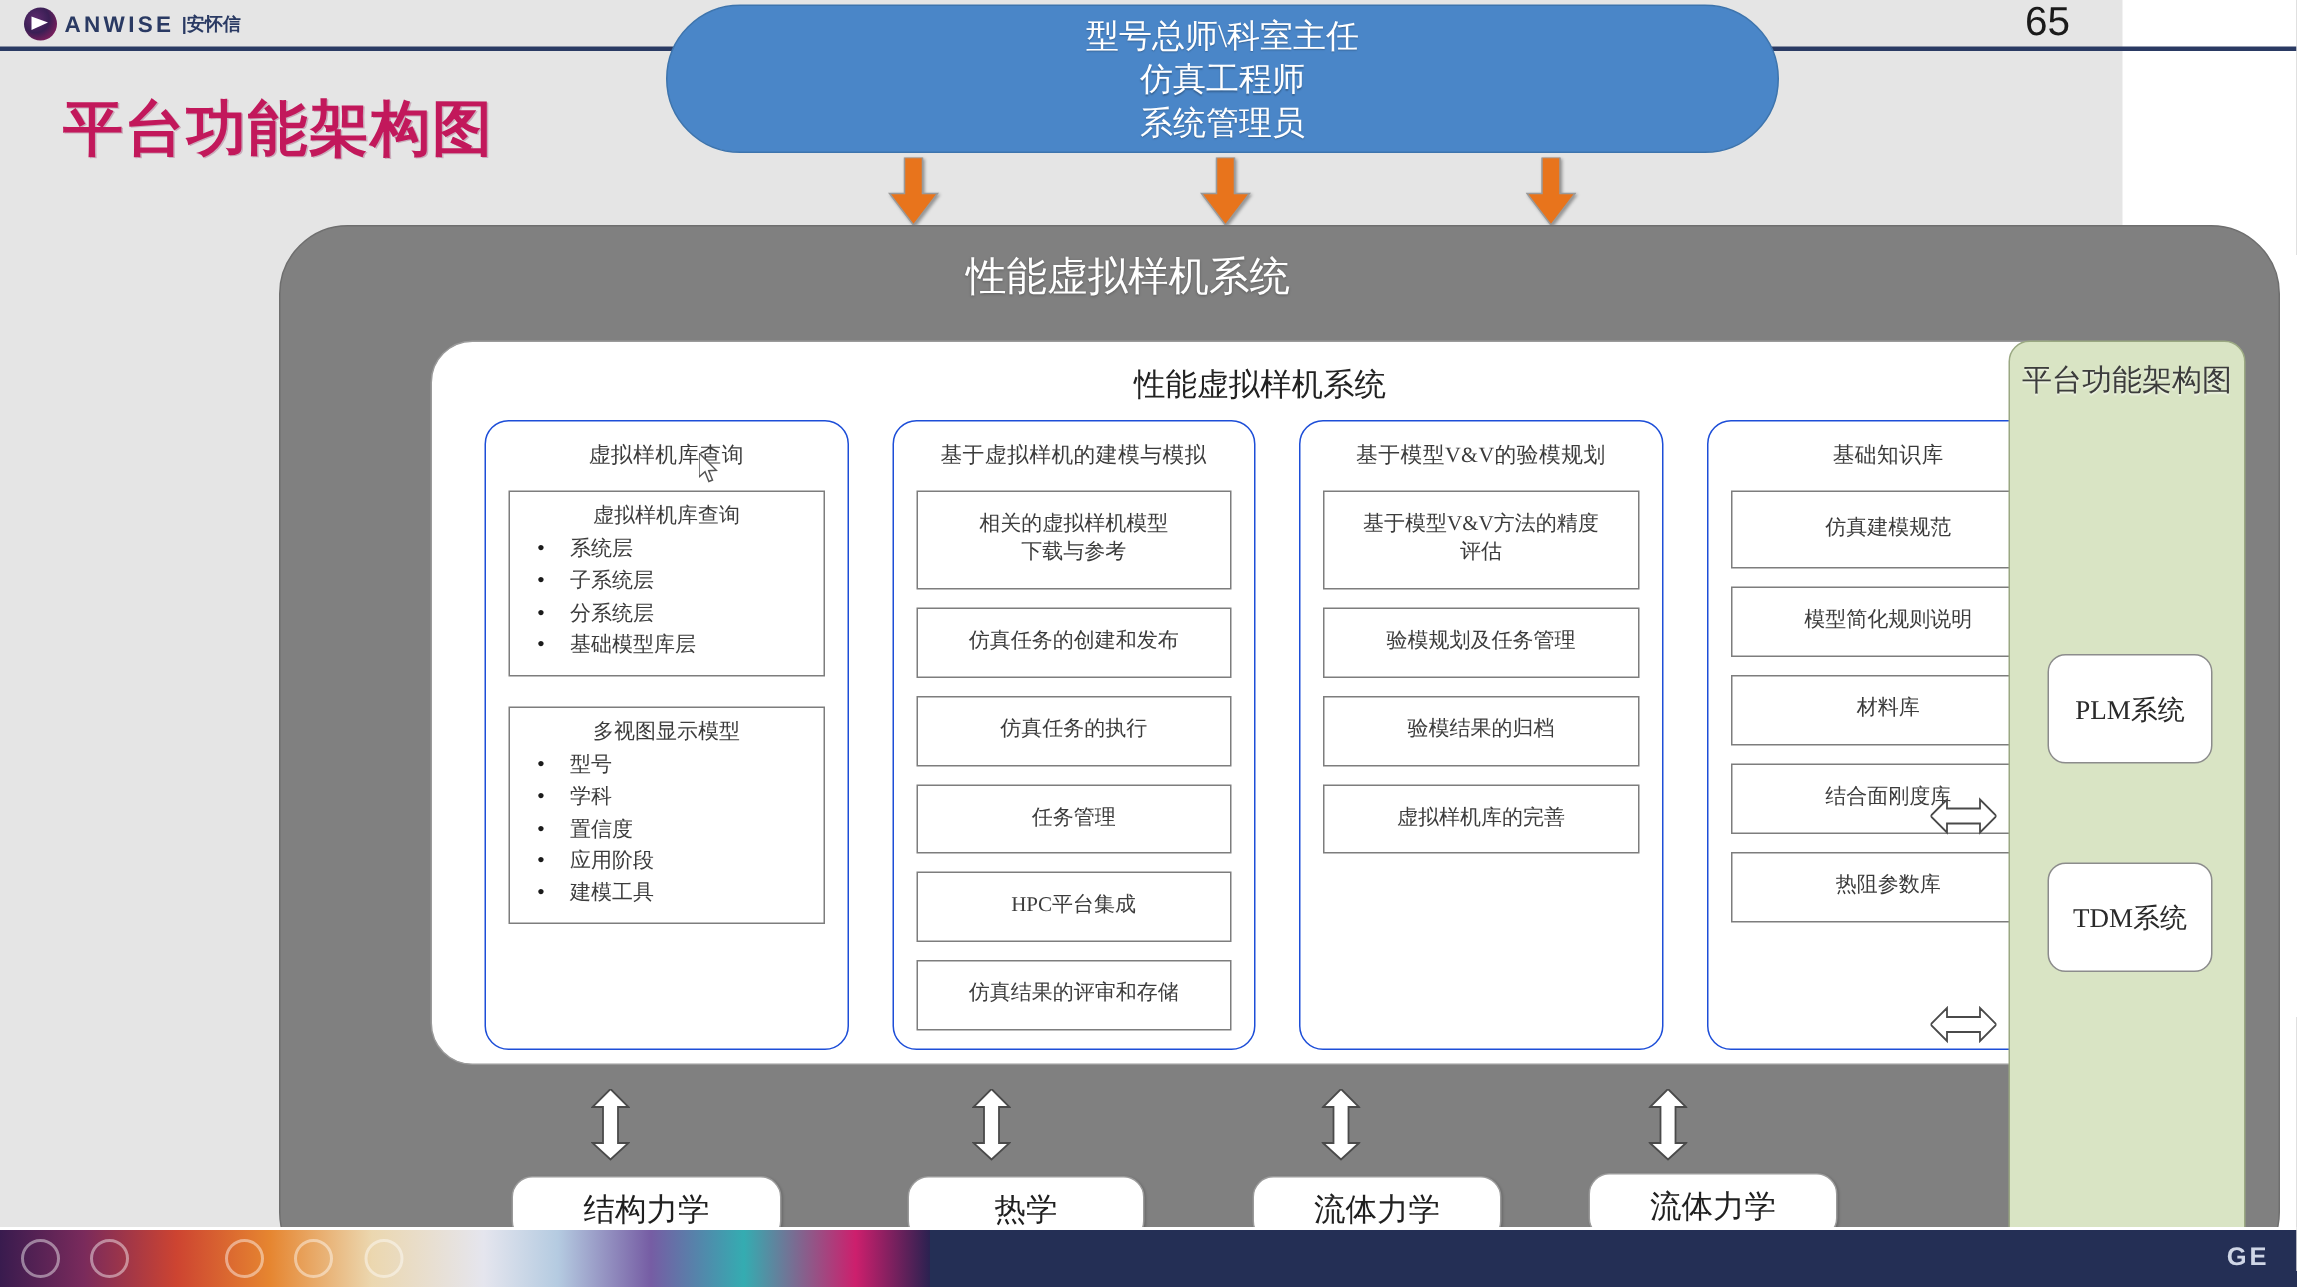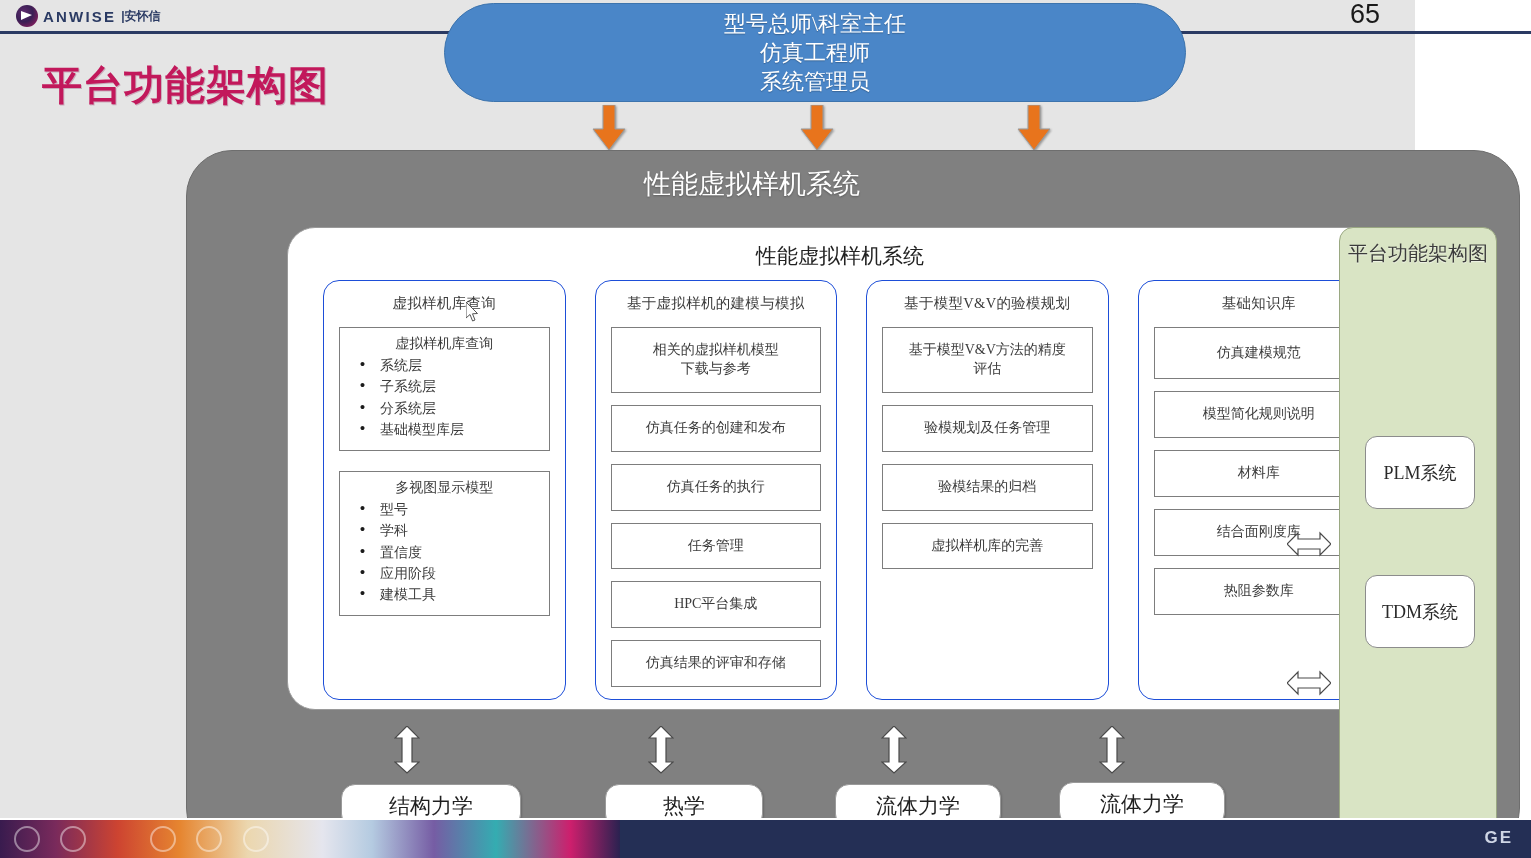--- a/index.html
+++ b/index.html
@@ -148,21 +148,20 @@
   }
   .group-title {
     text-align: center; font-size: 14px; color: #3c3c3c;
     margin-bottom: 3px;
   }
   .group ul { list-style: none; }
   .group li {
     font-size: 14px; color: #3c3c3c;
     padding-left: 34px; position: relative;
     line-height: 1.52;
-    font-family: Liberation Mono, monospace;
   }
   .group li::before {
     content: "\2022";
     position: absolute; left: 12px; top: -1px;
     font-size: 15px; color: #1b1b1b;
   }
 
   
   .item {
     border: 1px solid #7d7d7d;

